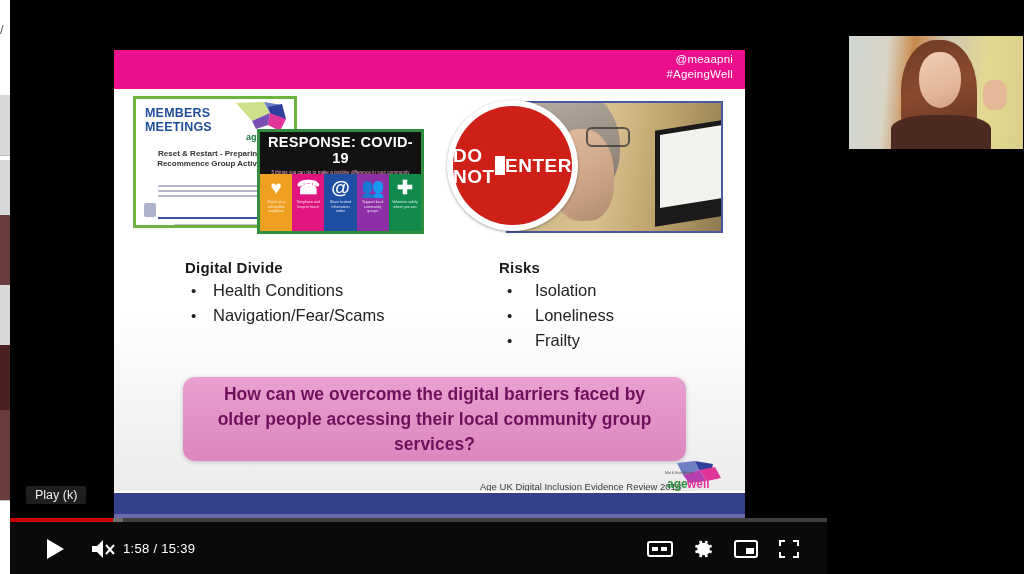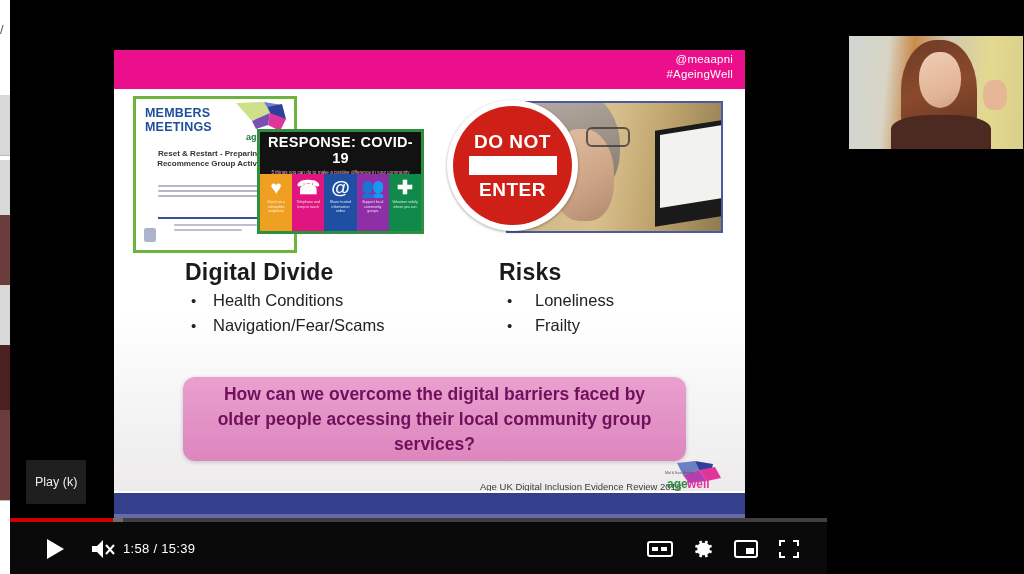--- a/index.html
+++ b/index.html
@@ -80,21 +80,21 @@
     border-top: 2px solid #ffffff;
     border-bottom: 4px solid #6a6aa8;
   }
 
   
   .imgstrip { position: absolute; left: 0; top: 0; width: 100%; height: 160px; }
 
   
   #flyer {
     position: absolute; left: 19px; top: 7px;
-    width: 164px; height: 157px;
+    width: 164px; height: 132px;
     background: #ffffff;
     border: 3px solid #6cb33f;
     box-sizing: border-box;
     overflow: hidden;
   }
   #flyer .fl-title {
     position: absolute; left: 9px; top: 7px;
     color: #1f4e9c; font-weight: bold; font-size: 12.5px;
     line-height: 14px; letter-spacing: .2px;
   }
@@ -169,21 +169,21 @@
     width: 131px; height: 131px;
     border-radius: 50%;
     background: #ffffff;
     box-shadow: 0 1px 3px rgba(0,0,0,.35);
     z-index: 3;
   }
   #dne .dne-inner {
     position: absolute; left: 6px; top: 6px; right: 6px; bottom: 6px;
     border-radius: 50%;
     background: #cf2017;
-    display: flex; flex-direction: column;
+    display: flex; flex-direction: row;
     align-items: center; justify-content: center;
   }
   #dne .dne-top, #dne .dne-bot {
     color: #ffffff; font-weight: bold; font-size: 19px; line-height: 21px;
     letter-spacing: .5px;
   }
   #dne .dne-bar {
     width: 88px; height: 19px; background: #ffffff; margin: 4px 0;
   }
 
@@ -228,21 +228,21 @@
   }
   #photo .ph-screen {
     position: absolute; left: 5px; top: 5px; right: 5px; bottom: 18px;
     background: #f2f2ee;
   }
 
   
   .col { position: absolute; }
   .col h3 {
     margin: 0 0 2px 0;
-    font-size: 23px; font-weight: bold; color: #1a1a1a;
+    font-size: 15px; font-weight: bold; color: #1a1a1a;
     letter-spacing: .2px;
   }
   .col ul { margin: 0; padding: 0; list-style: none; }
   .col li {
     font-size: 16.5px; color: #222222;
     line-height: 25px;
     position: relative;
     padding-left: 28px;
   }
   .col li::before {
@@ -358,21 +358,21 @@
   #btn-mini   { right: 62px;  }
   #btn-full   { right: 19px;  }
   .ctl svg { display: block; }
 
   
   #tooltip {
     position: absolute; left: 16px; bottom: 70px;
     background: #1f1f1f;
     color: #eeeeee;
     font-size: 12.5px;
-    padding: 15px 9px;
+    padding: 2px 9px;
     border-radius: 2px;
     white-space: nowrap;
   }
 </style>
 </head>
 <body>
 
 <div id="page-bg">
   <div class="bg-logo">/</div>
   <div class="bg-thumb" style="top:95px;height:60px"></div>
@@ -479,20 +479,21 @@
           <h3>Digital Divide</h3>
           <ul>
             <li>Health Conditions</li>
             <li>Navigation/Fear/Scams</li>
           </ul>
         </div>
 
         <div class="col" id="col-right">
           <h3>Risks</h3>
           <ul>
+            <li>Isolation</li>
             <li>Loneliness</li>
             <li>Frailty</li>
           </ul>
         </div>
 
         <div id="question">
           <span>How can we overcome the digital barriers faced by older people accessing their local community group services?</span>
         </div>
 
         <div id="citation">Age UK Digital Inclusion Evidence Review 2018</div>

